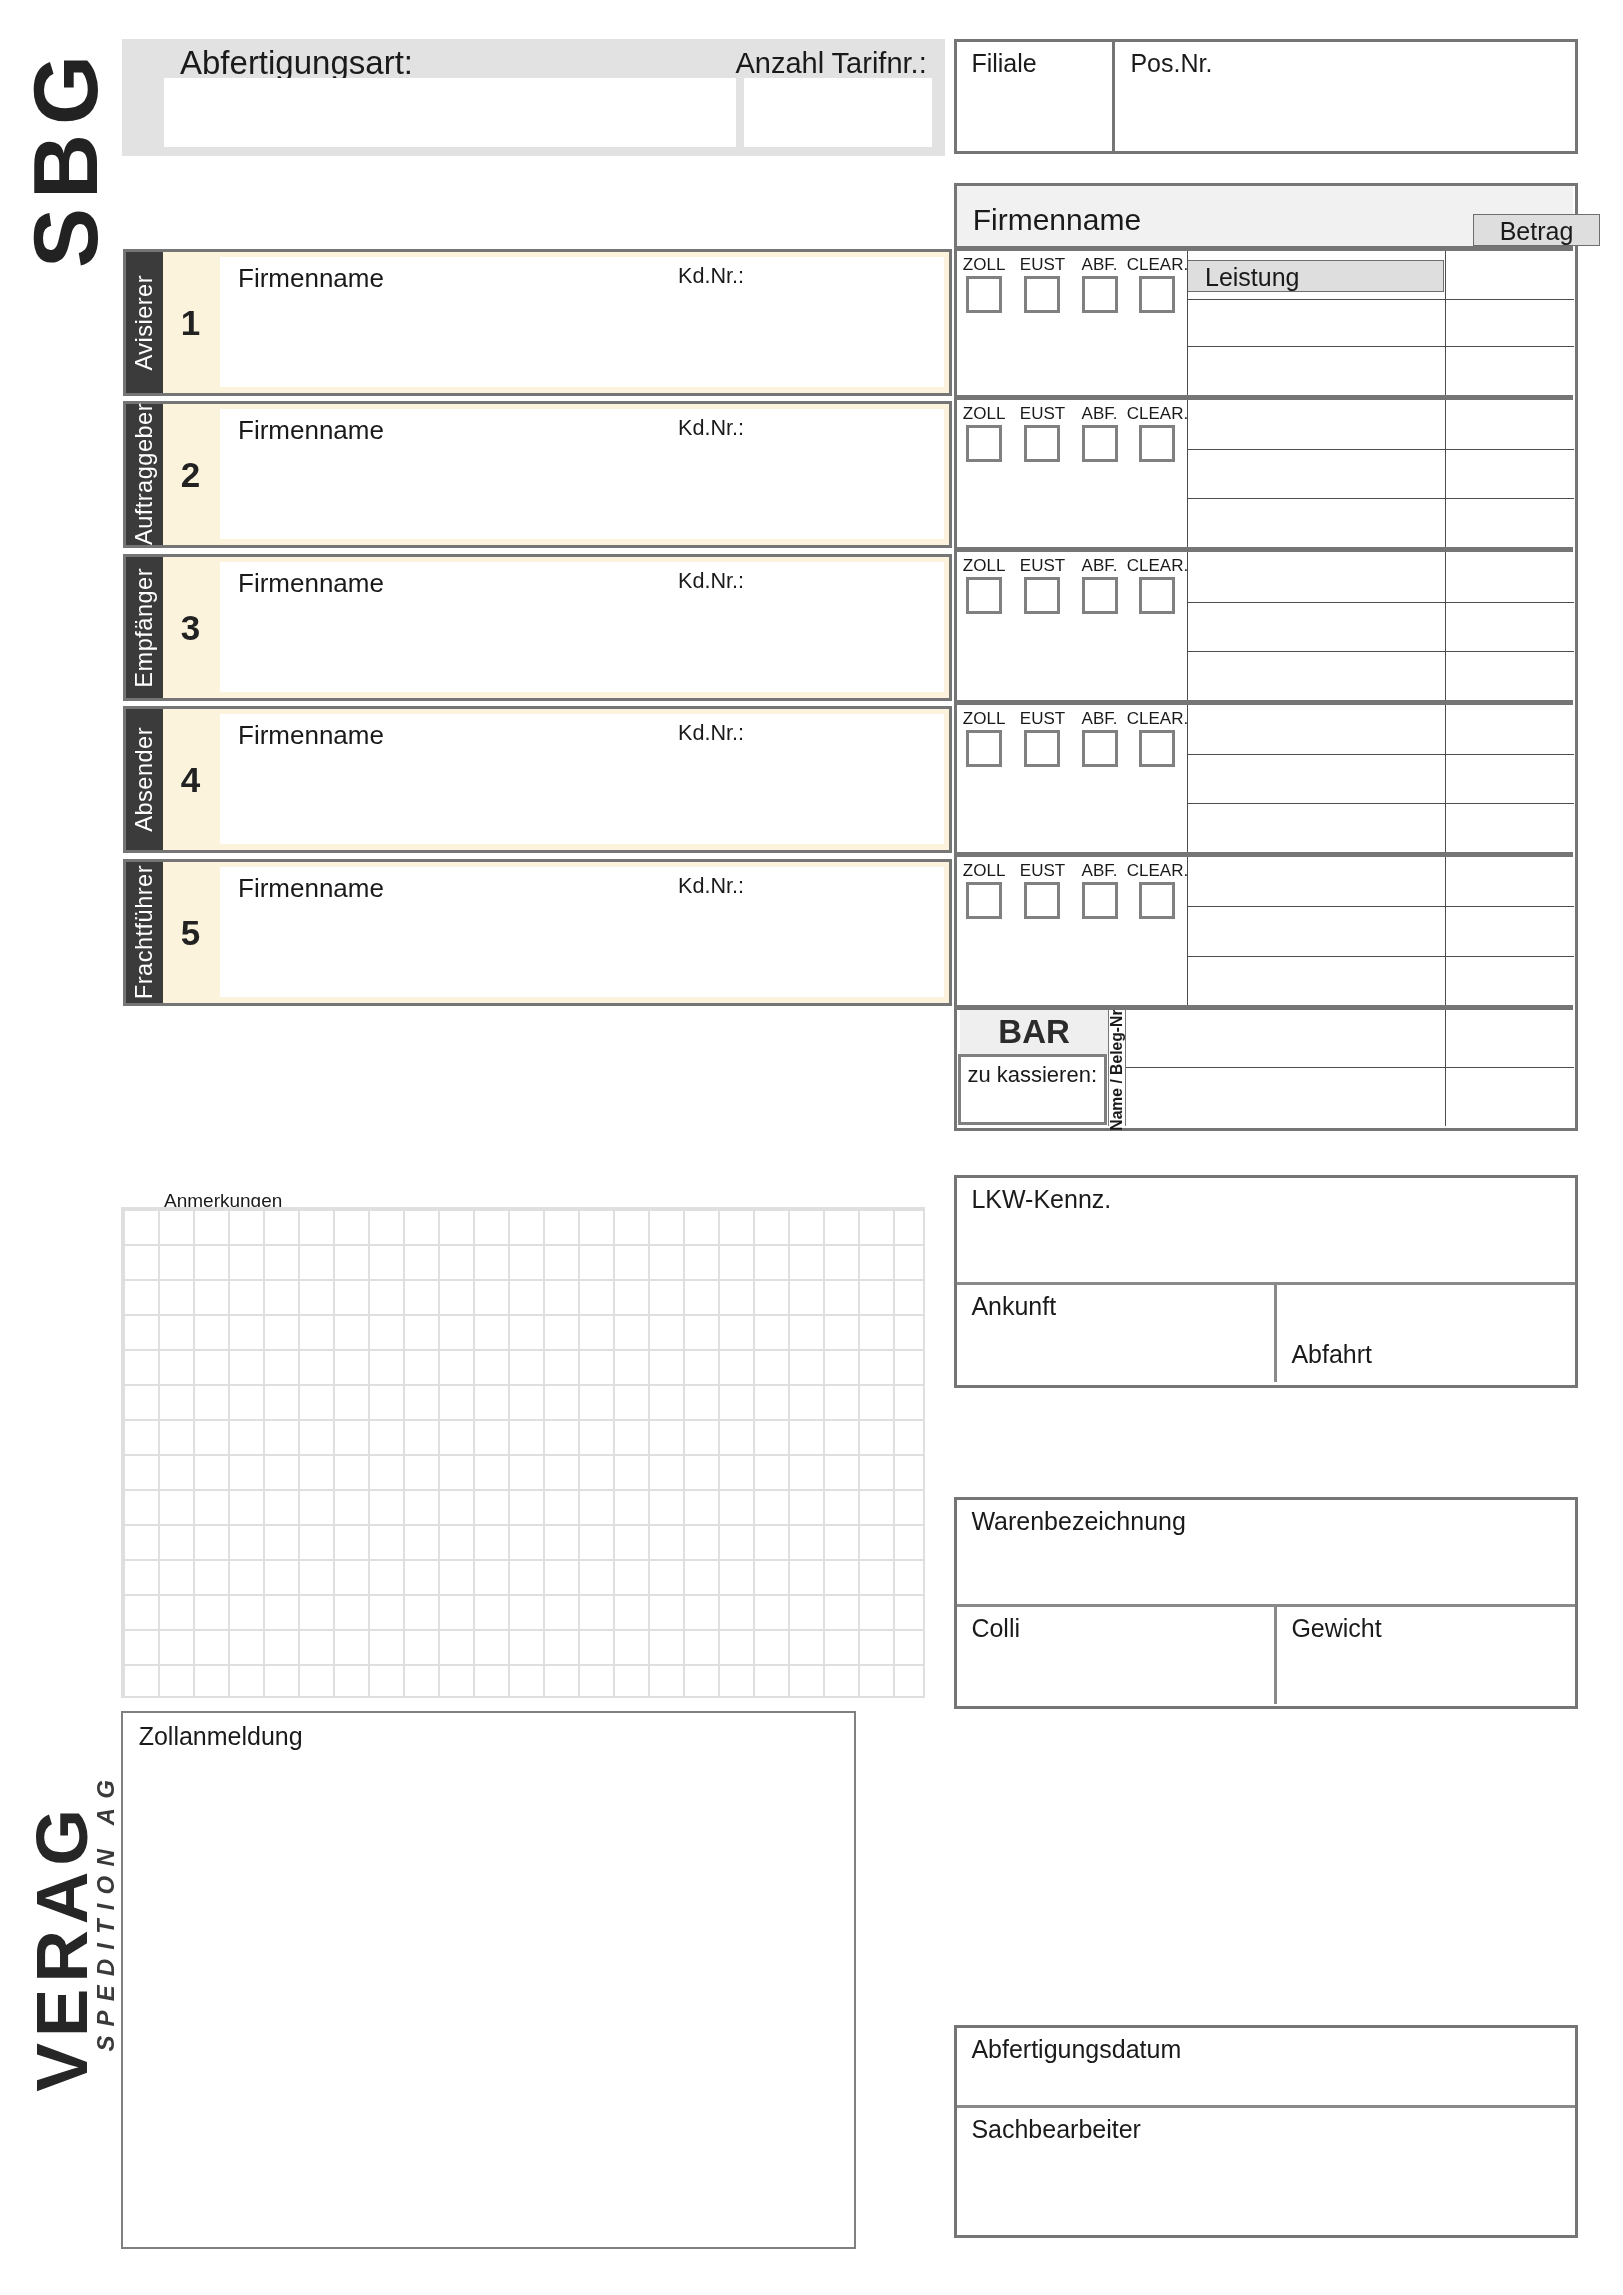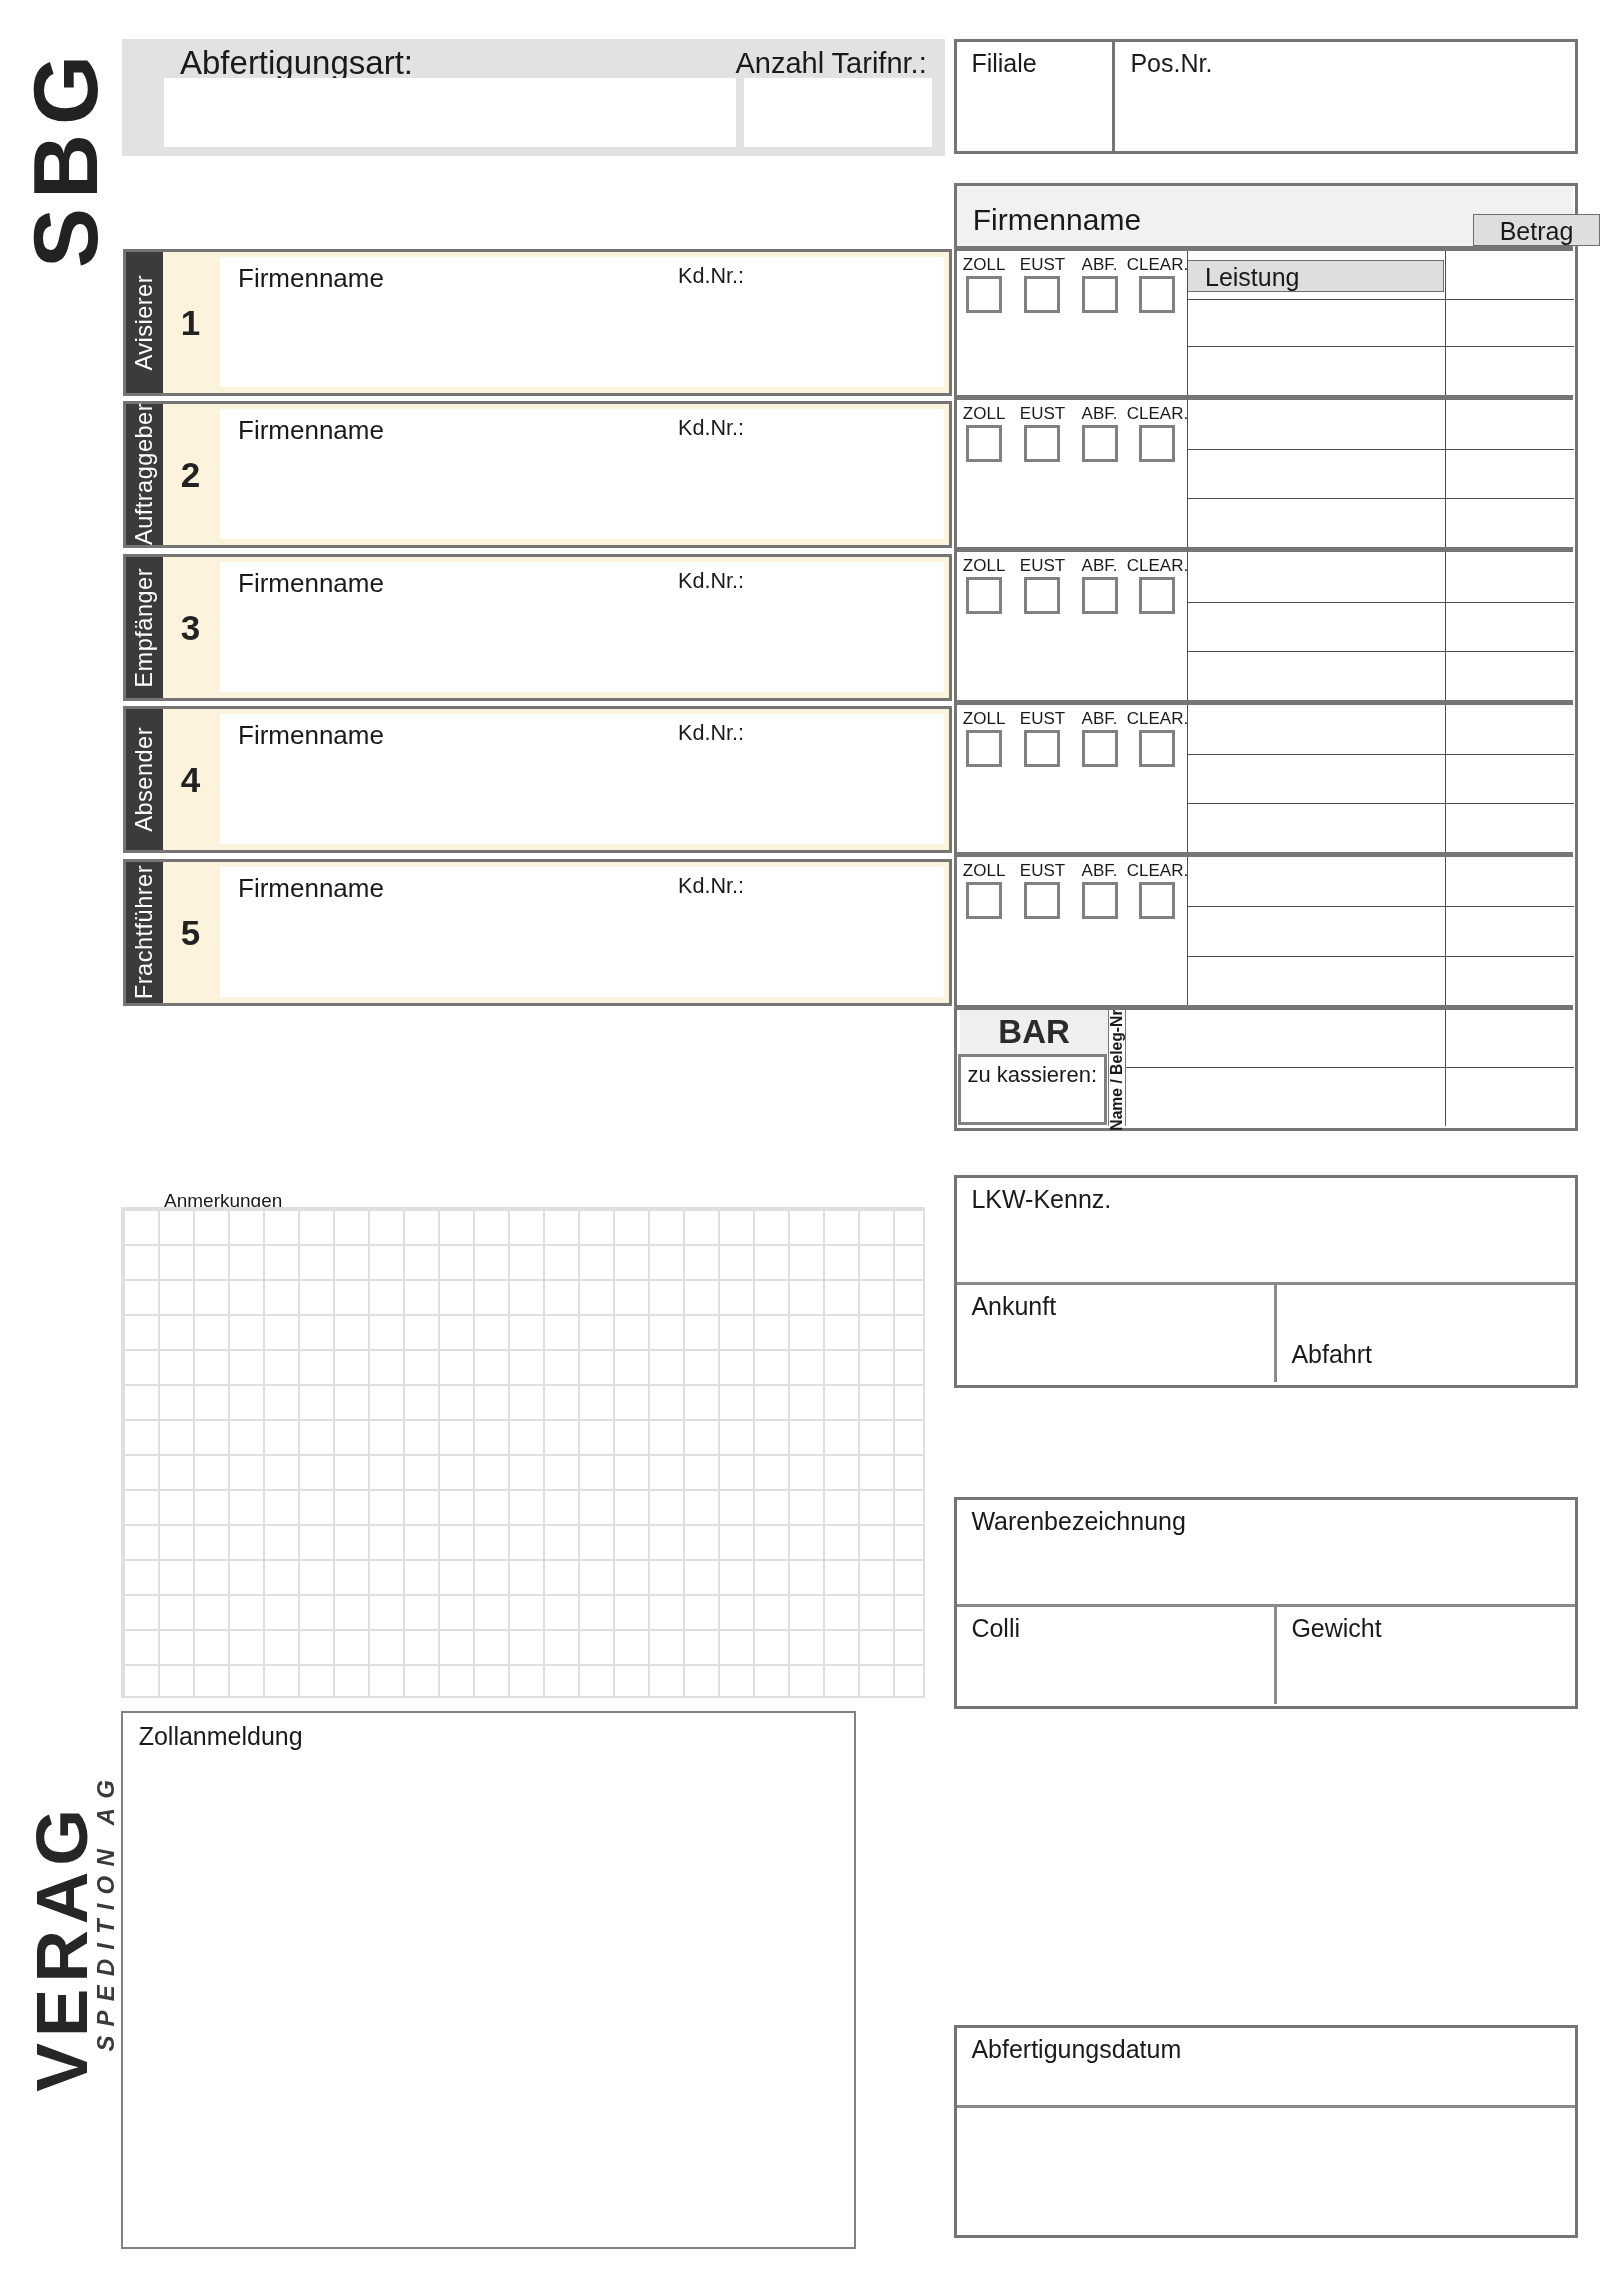--- a/index.html
+++ b/index.html
@@ -291,16 +291,19 @@
 
   <div class="abs zoll-box">
     <span class="box-label">Zollanmeldung</span>
   </div>
 
   <div class="abs rbox" style="top:2025px;height:213px;">
     <div class="clickzone" style="left:0;top:0;width:616px;height:77px;">
       <span class="box-label">Abfertigungsdatum</span>
     </div>
     <div class="divh" style="top:77px;"></div>
+    <div class="clickzone" style="left:0;top:80px;width:616px;height:124px;">
+      <span class="box-label">Sachbearbeiter</span>
+    </div>
   </div>
 
 </div>
 
 
 </body></html>

